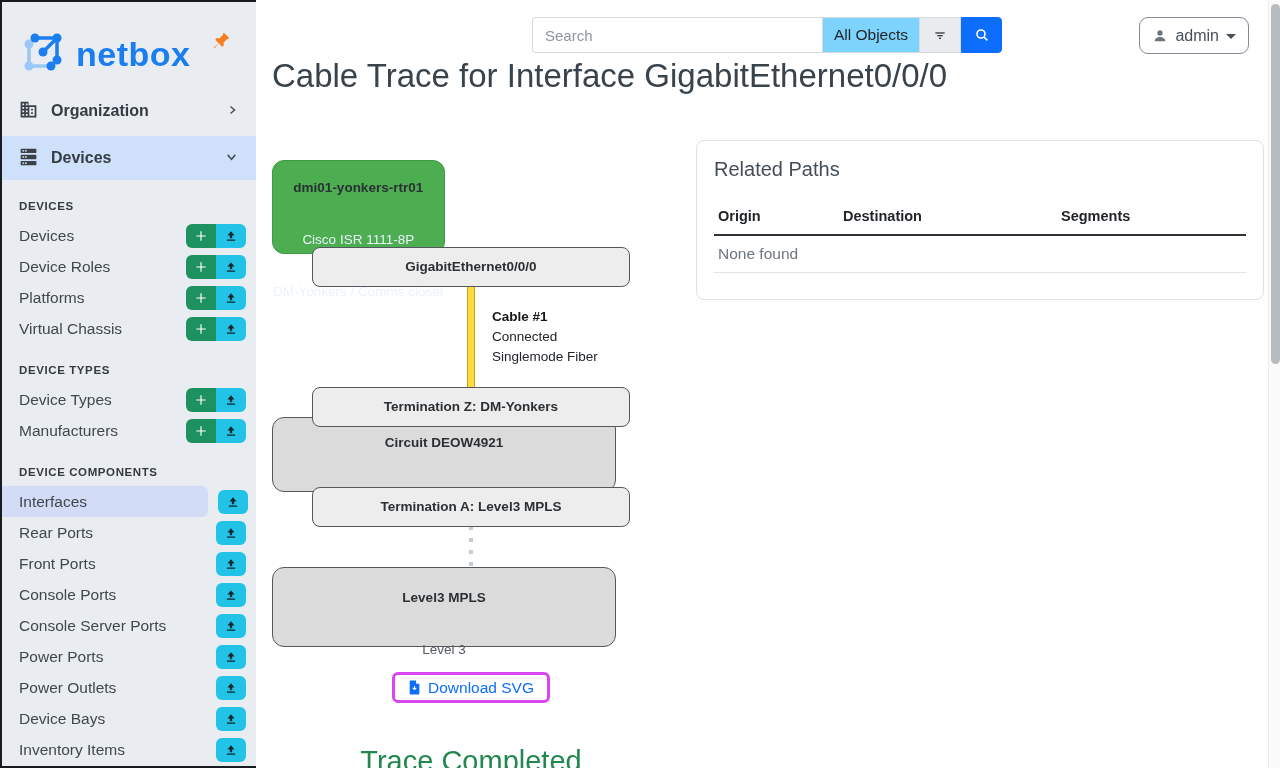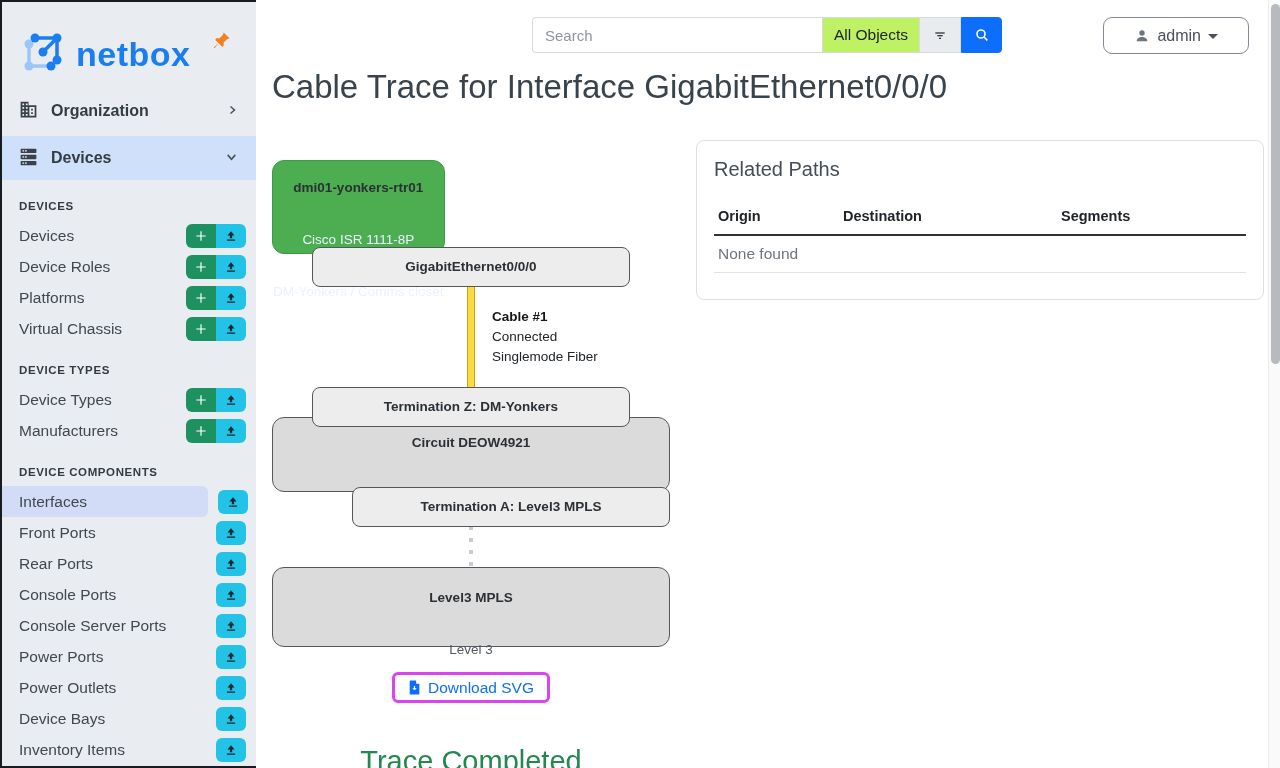--- a/index.html
+++ b/index.html
@@ -33,39 +33,39 @@
   .mini-btn.add { background:#1e9160; border-radius:6px 0 0 6px; }
   .mini-btn.imp { background:#22c3e6; border-radius:0 6px 6px 0; }
   .mini-btn.imp.alone { border-radius:6px; }
 
   
   .main { position:absolute; left:256px; top:0; width:1012px; height:768px; background:#fff; }
   .search-group { position:absolute; left:276px; top:17px; display:flex; height:36px; }
   .search-input { width:290px; height:36px; border:1px solid #d6dbdf; border-right:none;
     border-radius:4px 0 0 4px; padding:0 12px; font-size:15px; color:#212529; outline:none; }
   .search-input::placeholder { color:#8d959e; }
-  .scope-btn { width:97px; background:#bef264; border:1px solid #d6dbdf; border-right:none;
+  .scope-btn { width:97px; background:#7dd3fc; border:1px solid #d6dbdf; border-right:none;
     font-size:15.5px; color:#212529; cursor:pointer; }
   .filter-btn { width:42px; background:#e9ecef; border:1px solid #d6dbdf;
     display:flex; align-items:center; justify-content:center; cursor:pointer; }
   .go-btn { width:41px; background:#0d6efd; border:1px solid #0d6efd;
     border-radius:0 4px 4px 0; display:flex; align-items:center; justify-content:center; cursor:pointer; }
-  .admin-btn { position:absolute; right:19px; top:17px; height:37px; padding:0 30px;
+  .admin-btn { position:absolute; right:19px; top:17px; height:37px; padding:0 12px;
     background:#fff; border:1px solid #828a93; border-radius:9px; display:flex;
     align-items:center; gap:7px; font-size:16px; color:#495057; cursor:pointer; }
   .caret { width:0; height:0; border-left:5px solid transparent; border-right:5px solid transparent;
     border-top:5px solid #495057; margin-top:2px; }
 
-  .page-title { position:absolute; left:16px; top:68px; font-size:33px; font-weight:400;
+  .page-title { position:absolute; left:16px; top:57px; font-size:33px; font-weight:400;
     color:#39434c; }
 
   
   .trace { position:absolute; left:16px; top:160px; width:398px; height:612px; }
   .nbox { position:absolute; border-radius:12px; text-align:center; }
-  .nbox.parent { left:0; width:398px; background:#dbdbdb; border:1px solid #54585e; }
+  .nbox.parent { left:0; width:344px; background:#dbdbdb; border:1px solid #54585e; }
   .nbox.green { top:0; height:94px; background:#4cae50; border:1px solid #3f9b43; padding-top:17px; }
   .nbox.term { left:40px; width:318px; height:40px; background:#ededed; border:1px solid #54585e;
     border-radius:8px; display:flex; align-items:center; justify-content:center; z-index:3; }
   .node-title { font-size:13.5px; font-weight:bold; color:#2b3034; line-height:20px; }
   .node-sub { font-size:13.5px; line-height:20px; cursor:pointer;margin-top:32px; }
   .green .node-sub { color:#eaf2fe; }
   .gray-sub { color:#555b61; }
   .cable-line { position:absolute; left:195px; top:127px; width:8px; height:100px;
     background:#ffd93e; border-left:1.5px solid #c9a227; border-right:1.5px solid #c9a227; z-index:1; }
   .cable-label { position:absolute; left:220px; top:147px; text-align:left; z-index:2; }
@@ -268,31 +268,31 @@
         <a class="slabel">Interfaces</a>
         <span class="btn-pair single" style="right:-40px;">
           <button class="mini-btn imp alone">
               <svg width="14" height="14" viewBox="0 0 24 24" fill="#10272e">
                 <path d="M5 20h14v-2H5v2zm7-16l-6 7h4v5h4v-5h4l-6-7z"></path>
               </svg>
             </button>
         </span>
       </li>
       <li class="srow">
+        <a class="slabel">Rear Ports</a>
+        <span class="btn-pair single">
+          <button class="mini-btn imp alone">
+              <svg width="14" height="14" viewBox="0 0 24 24" fill="#10272e">
+                <path d="M5 20h14v-2H5v2zm7-16l-6 7h4v5h4v-5h4l-6-7z"></path>
+              </svg>
+            </button>
+        </span>
+      </li>
+      <li class="srow">
         <a class="slabel">Front Ports</a>
-        <span class="btn-pair single">
-          <button class="mini-btn imp alone">
-              <svg width="14" height="14" viewBox="0 0 24 24" fill="#10272e">
-                <path d="M5 20h14v-2H5v2zm7-16l-6 7h4v5h4v-5h4l-6-7z"></path>
-              </svg>
-            </button>
-        </span>
-      </li>
-      <li class="srow">
-        <a class="slabel">Rear Ports</a>
         <span class="btn-pair single">
           <button class="mini-btn imp alone">
               <svg width="14" height="14" viewBox="0 0 24 24" fill="#10272e">
                 <path d="M5 20h14v-2H5v2zm7-16l-6 7h4v5h4v-5h4l-6-7z"></path>
               </svg>
             </button>
         </span>
       </li>
       <li class="srow">
         <a class="slabel">Console Ports</a>
@@ -410,21 +410,21 @@
 
     <div class="nbox term" style="top:227px;">
       <span class="node-title">Termination Z: DM-Yonkers</span>
     </div>
 
     <div class="nbox parent" style="top:257px; height:75px; padding-top:15px;">
       <div class="node-title">Circuit DEOW4921</div>
       <div class="node-sub gray-sub">Level 3</div>
     </div>
 
-    <div class="nbox term" style="top:327px;margin-left:40px;">
+    <div class="nbox term" style="top:327px;">
       <span class="node-title">Termination A: Level3 MPLS</span>
     </div>
 
     <div class="dotted-line"></div>
 
     <div class="nbox parent" style="top:407px; height:80px; padding-top:20px;">
       <div class="node-title">Level3 MPLS</div>
       <div class="node-sub gray-sub">Level 3</div>
     </div>
 

